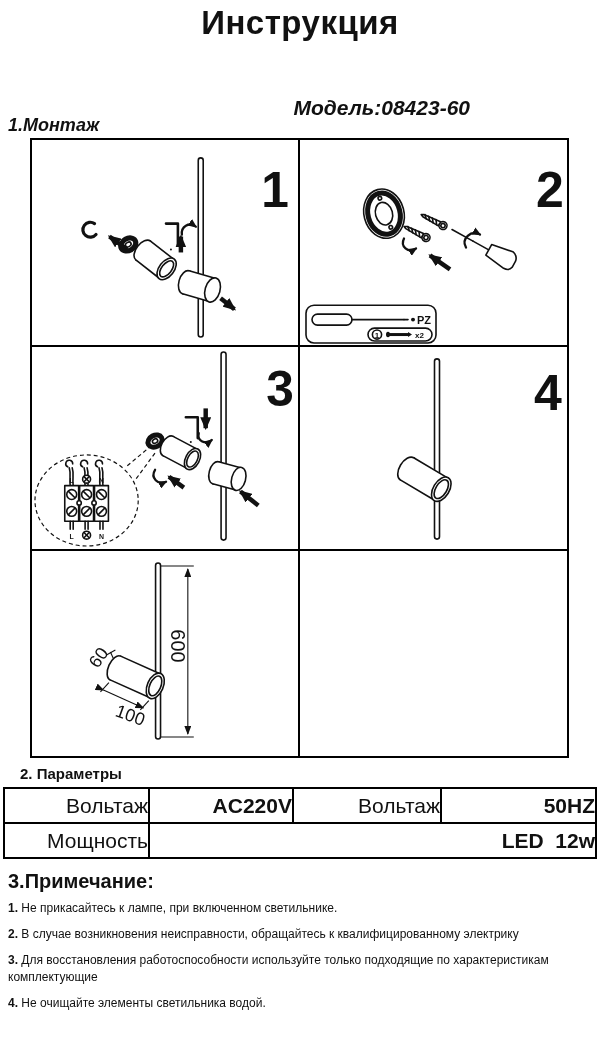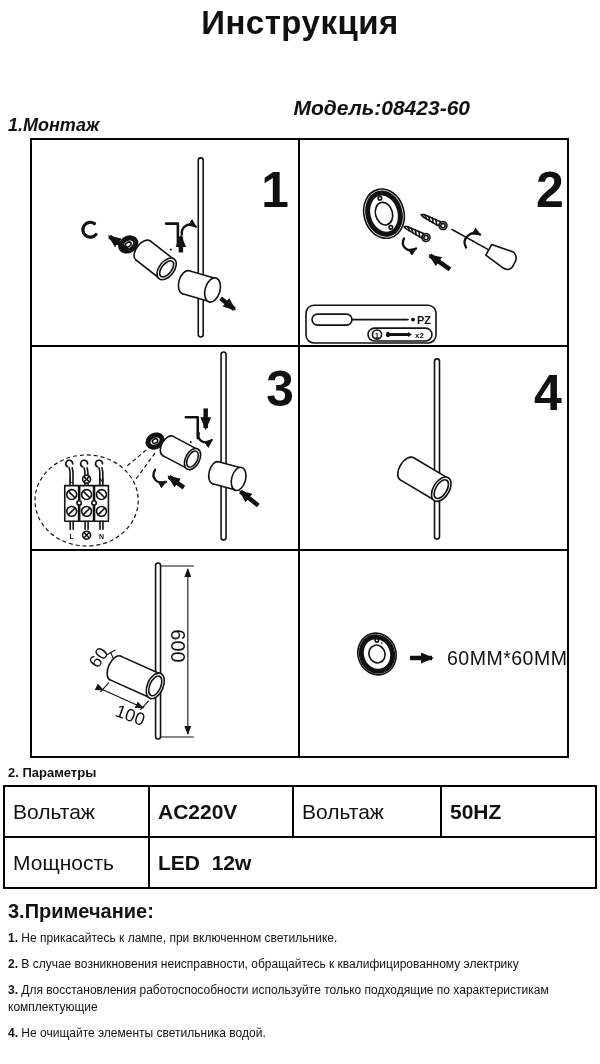--- a/index.html
+++ b/index.html
@@ -17,23 +17,23 @@
   svg text{font-family:"Liberation Sans",sans-serif;fill:#111;}
   .num{font-size:50px;font-weight:600;}
   .ln{stroke:#111;fill:none;stroke-width:1.6;stroke-linecap:round;stroke-linejoin:round;}
   .wf{fill:#fff;stroke:#111;stroke-width:1.6;stroke-linejoin:round;}
   .wfo{fill:#fff;stroke:none;}
   .thick{stroke:#111;stroke-width:4.5;fill:none;stroke-linecap:butt;}
   .rot{stroke:#111;stroke-width:2.3;fill:none;stroke-linecap:round;}
   .dim{stroke:#111;stroke-width:1.1;fill:none;}
   .dash{stroke:#111;stroke-width:1.2;fill:none;stroke-dasharray:4 3;}
   .dark{stroke:#111;fill:none;}
-  .h-params{font-size:13px;font-weight:700;margin:7px 0 5px 8px;}
+  .h-params{font-size:15px;font-weight:700;margin:7px 0 5px 20px;}
   table.params{margin-left:3px;border-collapse:collapse;table-layout:fixed;width:592px;}
-  table.params td{border:2px solid #000;height:33px;text-align:left;font-size:21px;padding:8px;}
+  table.params td{border:2px solid #000;height:33px;text-align:right;font-size:21px;padding:0;}
   td.val{font-weight:700;}
   td.left{text-align:left;padding-left:14px;white-space:pre;}
   .h-notes{font-size:20px;font-weight:700;margin:11px 12px 7px 8px;}
   .note{font-size:12px;line-height:1.42;margin:0 6px 9px 8px;}
   .note .nn{font-weight:700;}
 </style>
 </head>
 <body>
 
 <div class="title">Инструкция</div>
@@ -293,38 +293,20 @@
         <ellipse class="ln" cx="44" cy="0" rx="5.5" ry="10.5"></ellipse>
         <line class="dim" x1="0" y1="16" x2="-4" y2="28"></line>
         <line class="dim" x1="44" y1="16" x2="40" y2="28"></line>
         <line class="dim" x1="-2" y1="25" x2="42" y2="25" marker-start="url(#dm5)" marker-end="url(#dm5)"></line>
       </g>
       <text transform="translate(72,110) rotate(-55)" text-anchor="middle" font-size="18" font-weight="500">60</text>
       <text transform="translate(97,170) rotate(20)" text-anchor="middle" font-size="18" font-weight="500">100</text>
     </svg>
   </div>
 
-  <div class="cell">
-    <svg viewBox="0 0 267 205" preserveAspectRatio="none">
-      <defs>
-        <marker id="tk6" markerUnits="userSpaceOnUse" markerWidth="13" markerHeight="11" refX="11" refY="5.5" orient="auto">
-            <path d="M0,0 L13,5.5 L0,11 Z" fill="#111"></path>
-          </marker>
-      </defs>
-      <g transform="translate(77,103) rotate(-18)">
-        <ellipse class="wf" rx="19" ry="21" stroke-width="1.8"></ellipse>
-        <ellipse class="dark" rx="15.5" ry="17.5" stroke-width="5"></ellipse>
-        <ellipse class="wf" rx="8" ry="9" stroke-width="1.4"></ellipse>
-        <circle class="wf" cx="4" cy="-13" r="1.7" stroke-width="1.1"></circle>
-        <circle cx="8" cy="-9" r="0.8" fill="#111"></circle>
-      </g>
-      <line class="thick" x1="110" y1="107" x2="132" y2="107" marker-end="url(#tk6)"></line>
-      <text x="147" y="114" font-size="19.5" letter-spacing="0.5">60MM*60MM</text>
-    </svg>
-  </div>
 
 </div>
 
 <div class="h-params">2. Параметры</div>
 
 <table class="params">
   <colgroup>
     <col style="width:145px">
       <col style="width:144px">
       <col style="width:148px">

